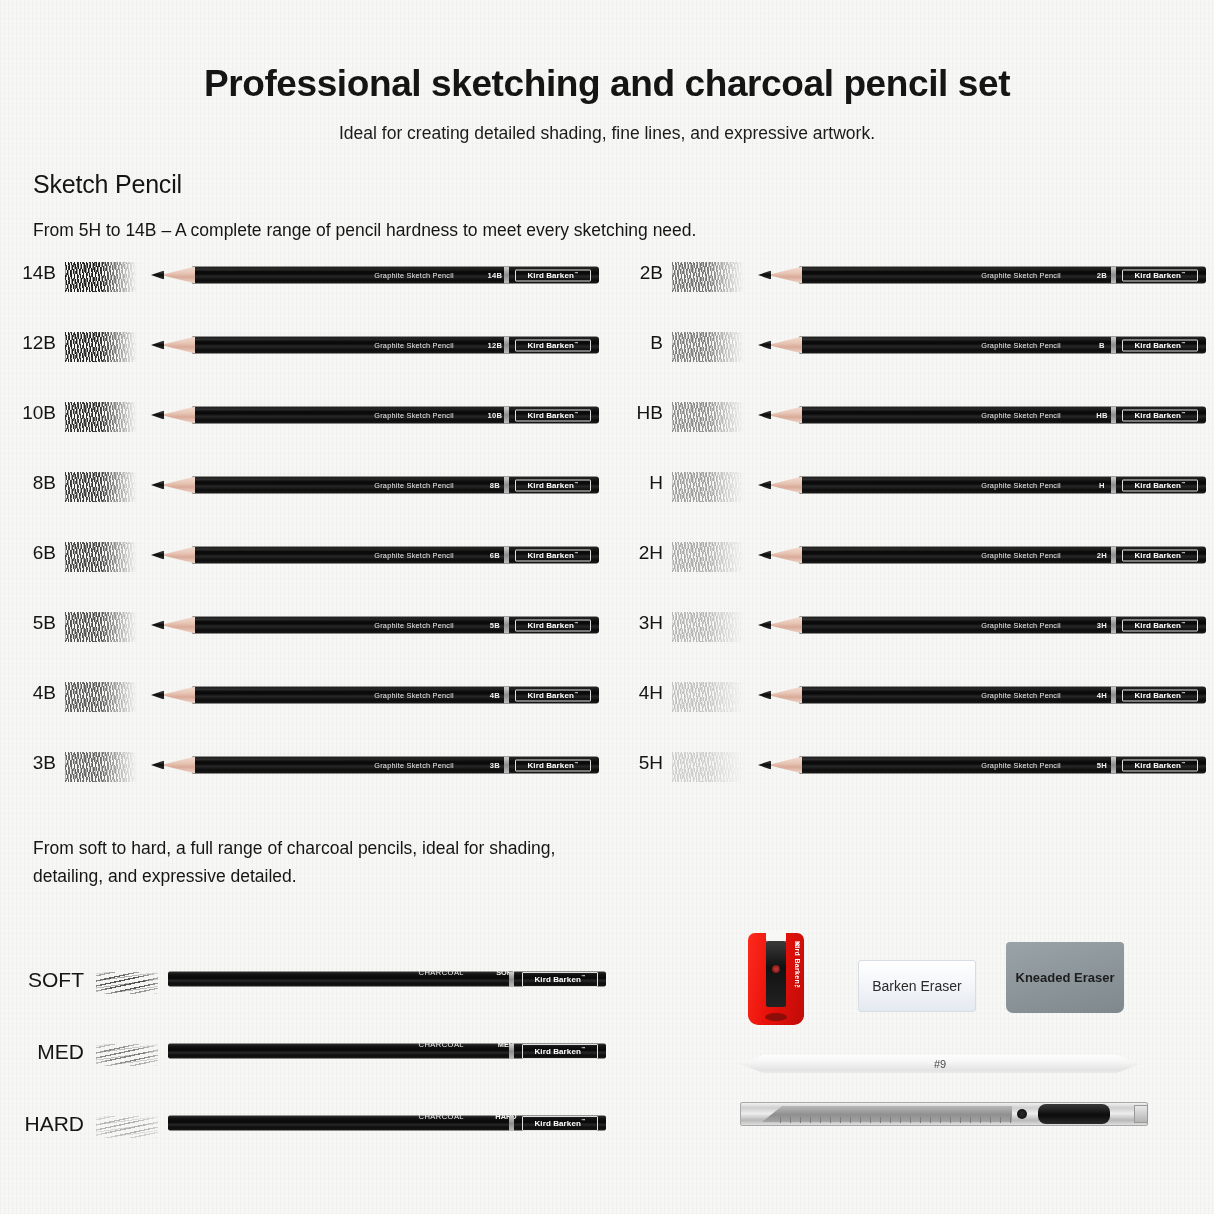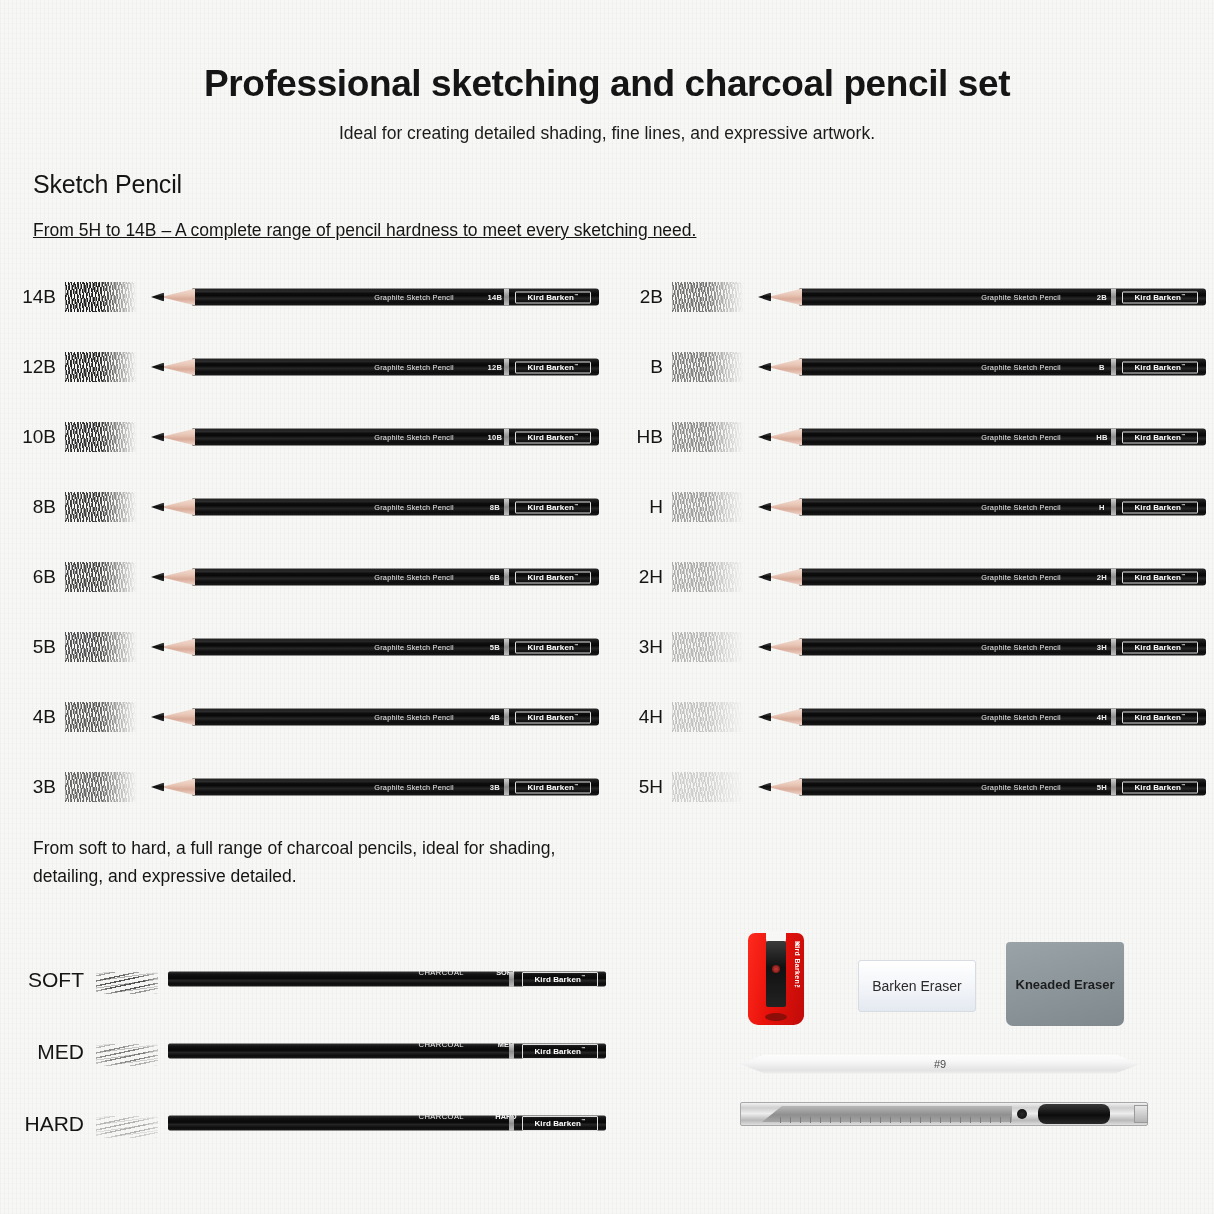--- a/index.html
+++ b/index.html
@@ -47,35 +47,34 @@
     font-weight: normal;
     letter-spacing: -0.2px;
   }
   .sec-sub {
     font-size: 17.5px;
     line-height: 1.62;
     margin-top: 14px;
   }
 
   #sketch-head { position: absolute; left: 33px; top: 170px; }
-  #sketch-head .sec-sub { margin-top: 17px; text-decoration: underline; }
+  #sketch-head .sec-sub { margin-top: 17px; }
 
   
   .grid {
     position: absolute;
     top: 262px;
     left: 0;
     width: 1214px;
     display: flex;
   }
   .col { width: 607px; }
   .row {
     height: 70px;
     display: flex;
-    align-items: center;
   }
   .grade {
     width: 56px;
     text-align: right;
     font-size: 19px;
     flex: 0 0 56px;
     padding-right: 0;
   }
 
   
@@ -293,21 +292,21 @@
     width: 118px; height: 52px;
     background: linear-gradient(180deg,#ffffff 0%,#f2f4f8 55%,#e4e9f1 100%);
     border: 1px solid #d7dbe2;
     border-radius: 3px;
     display: flex; align-items: center; justify-content: center;
     font-size: 14px; color: #2a2a2a;
   }
 
   .kneaded {
     position: absolute; left: 288px; top: 14px;
-    width: 118px; height: 84px;
+    width: 118px; height: 71px;
     background: linear-gradient(165deg,#9aa4a8 0%,#8d979c 45%,#7e888d 100%);
     border-radius: 4px 4px 7px 7px;
     display: flex; align-items: center; justify-content: center;
     font-size: 13px; font-weight: bold; color: #1d1d1d;
   }
 
   .stump {
     position: absolute; left: 22px; top: 125px;
     width: 400px; height: 22px;
     background: linear-gradient(180deg,#ffffff 0%,#f6f6f6 40%,#e3e3e3 78%,#f2f2f2 100%);

